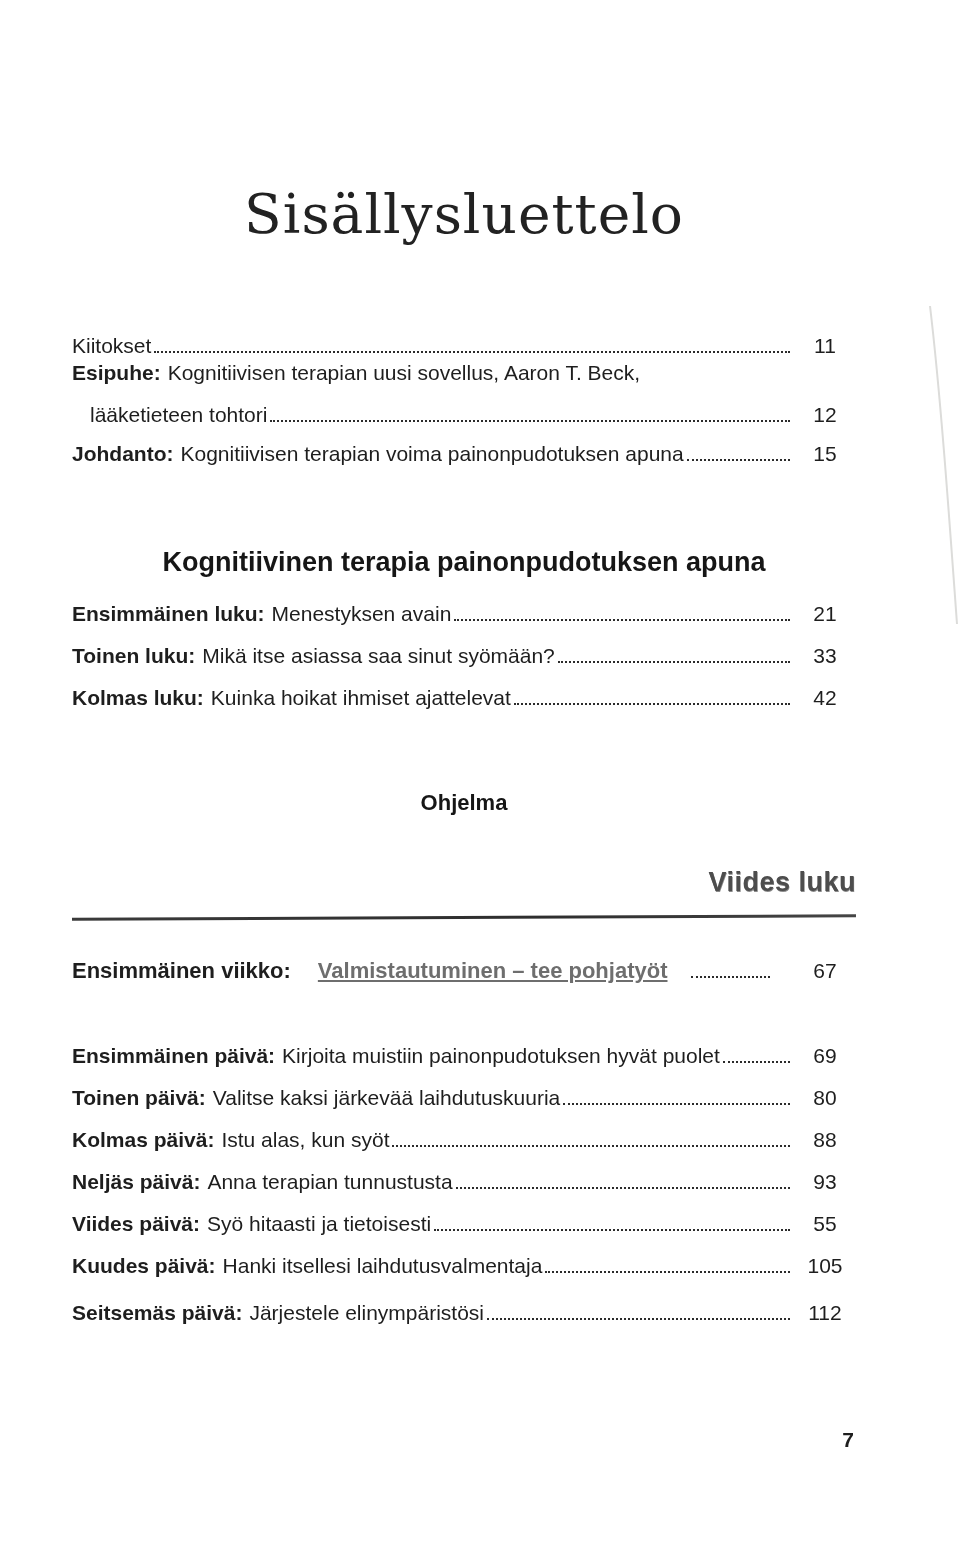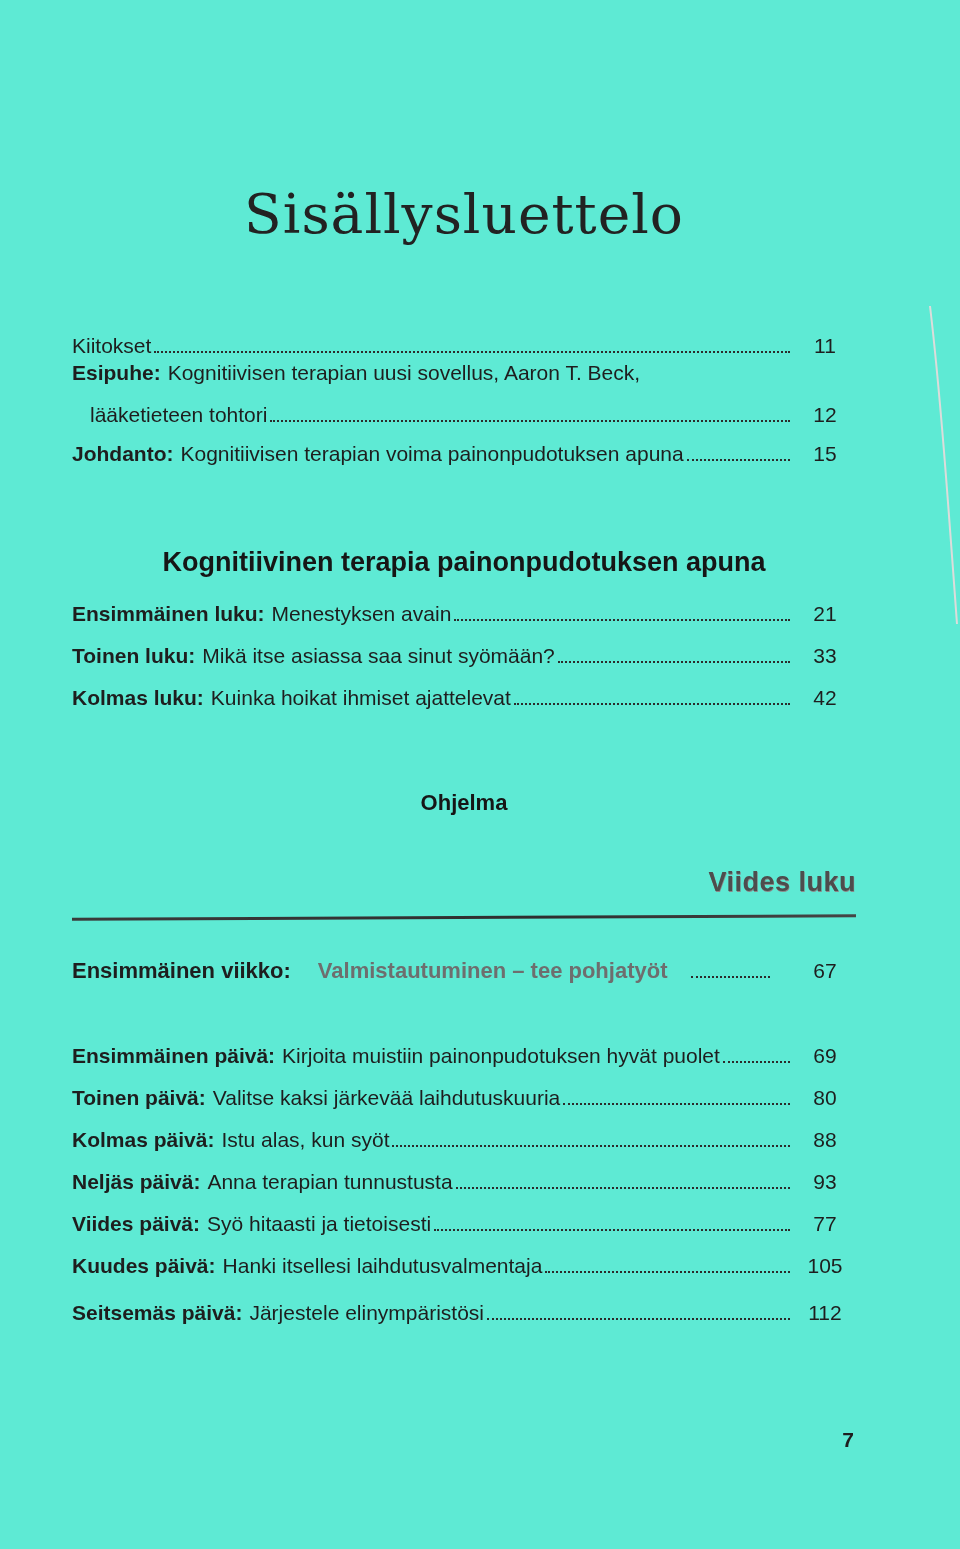--- a/index.html
+++ b/index.html
@@ -1,20 +1,20 @@
 <!DOCTYPE html>
 <html><head>
 <meta charset="utf-8">
 <style>
   html,body{margin:0;padding:0;background:#e9e9e7;}
   .page{
     position:relative;
     width:960px;height:1549px;
     margin:0 auto;
-    background:#5eead4;
+    background:#ffffff;
     overflow:hidden;
     color:#1e1e1e;
     font-family:"Liberation Sans", sans-serif;
   }
   .content{padding:0 104px 0 72px;}
   .book-title{
     margin-top:183px;
     text-align:center;
     font-family:"DejaVu Serif", serif;
     font-weight:400;
@@ -79,21 +79,21 @@
     letter-spacing:0.5px;
     text-shadow:0.5px 0.5px 0 #8a8a8a;
   }
   .rule{
     margin-top:18px;
     height:3px;
     background:linear-gradient(90deg,#3a3a3a,#2e2e2e 60%,#454545);
     transform:rotate(-0.25deg);
   }
   .week-row{margin-top:38px;font-size:22px;gap:20px;}
-  .week-row .gray-title{color:#6e6e6e;font-weight:700;white-space:nowrap;}
+  .week-row .gray-title{color:#6e6e6e;font-weight:700;white-space:nowrap;text-decoration:underline;}
   .day-list{margin-top:58px;}
   .day-list .toc-row + .toc-row{margin-top:15px;}
   .day-list .toc-row.last{margin-top:20px;}
   .folio{
     position:absolute;
     top:1428px;
     right:106px;
     font-size:21px;
     font-weight:700;
     color:#1e1e1e;
@@ -198,21 +198,21 @@
       <div class="toc-row">
         <span class="lbl">Neljäs päivä:</span>
         <span class="txt">Anna terapian tunnustusta</span>
         <span class="dots"></span>
         <span class="pagenum">93</span>
       </div>
       <div class="toc-row">
         <span class="lbl">Viides päivä:</span>
         <span class="txt">Syö hitaasti ja tietoisesti</span>
         <span class="dots"></span>
-        <span class="pagenum">77</span>
+        <span class="pagenum">55</span>
       </div>
       <div class="toc-row">
         <span class="lbl">Kuudes päivä:</span>
         <span class="txt">Hanki itsellesi laihdutusvalmentaja</span>
         <span class="dots"></span>
         <span class="pagenum">105</span>
       </div>
       <div class="toc-row last">
         <span class="lbl">Seitsemäs päivä:</span>
         <span class="txt">Järjestele elinympäristösi</span>

